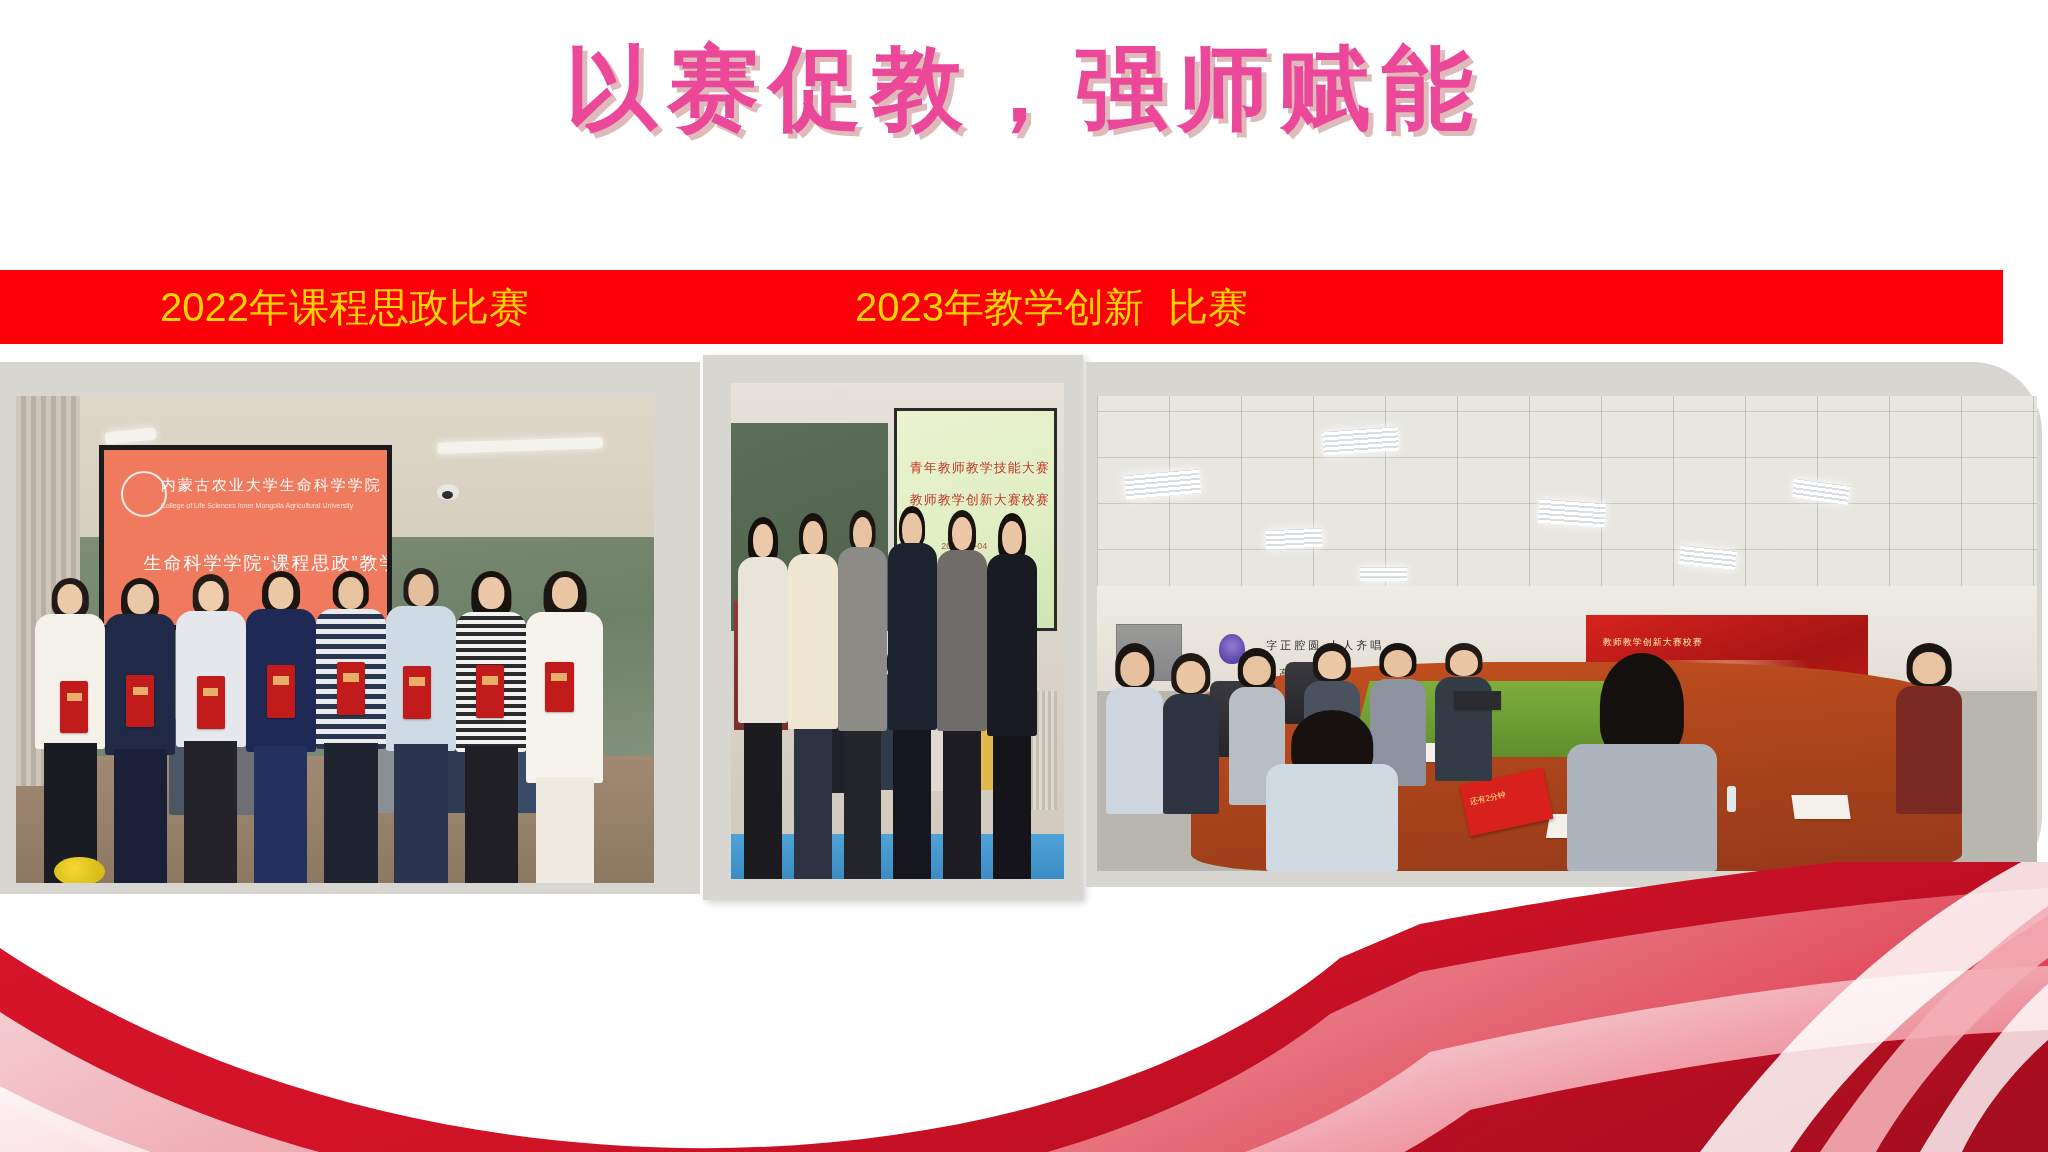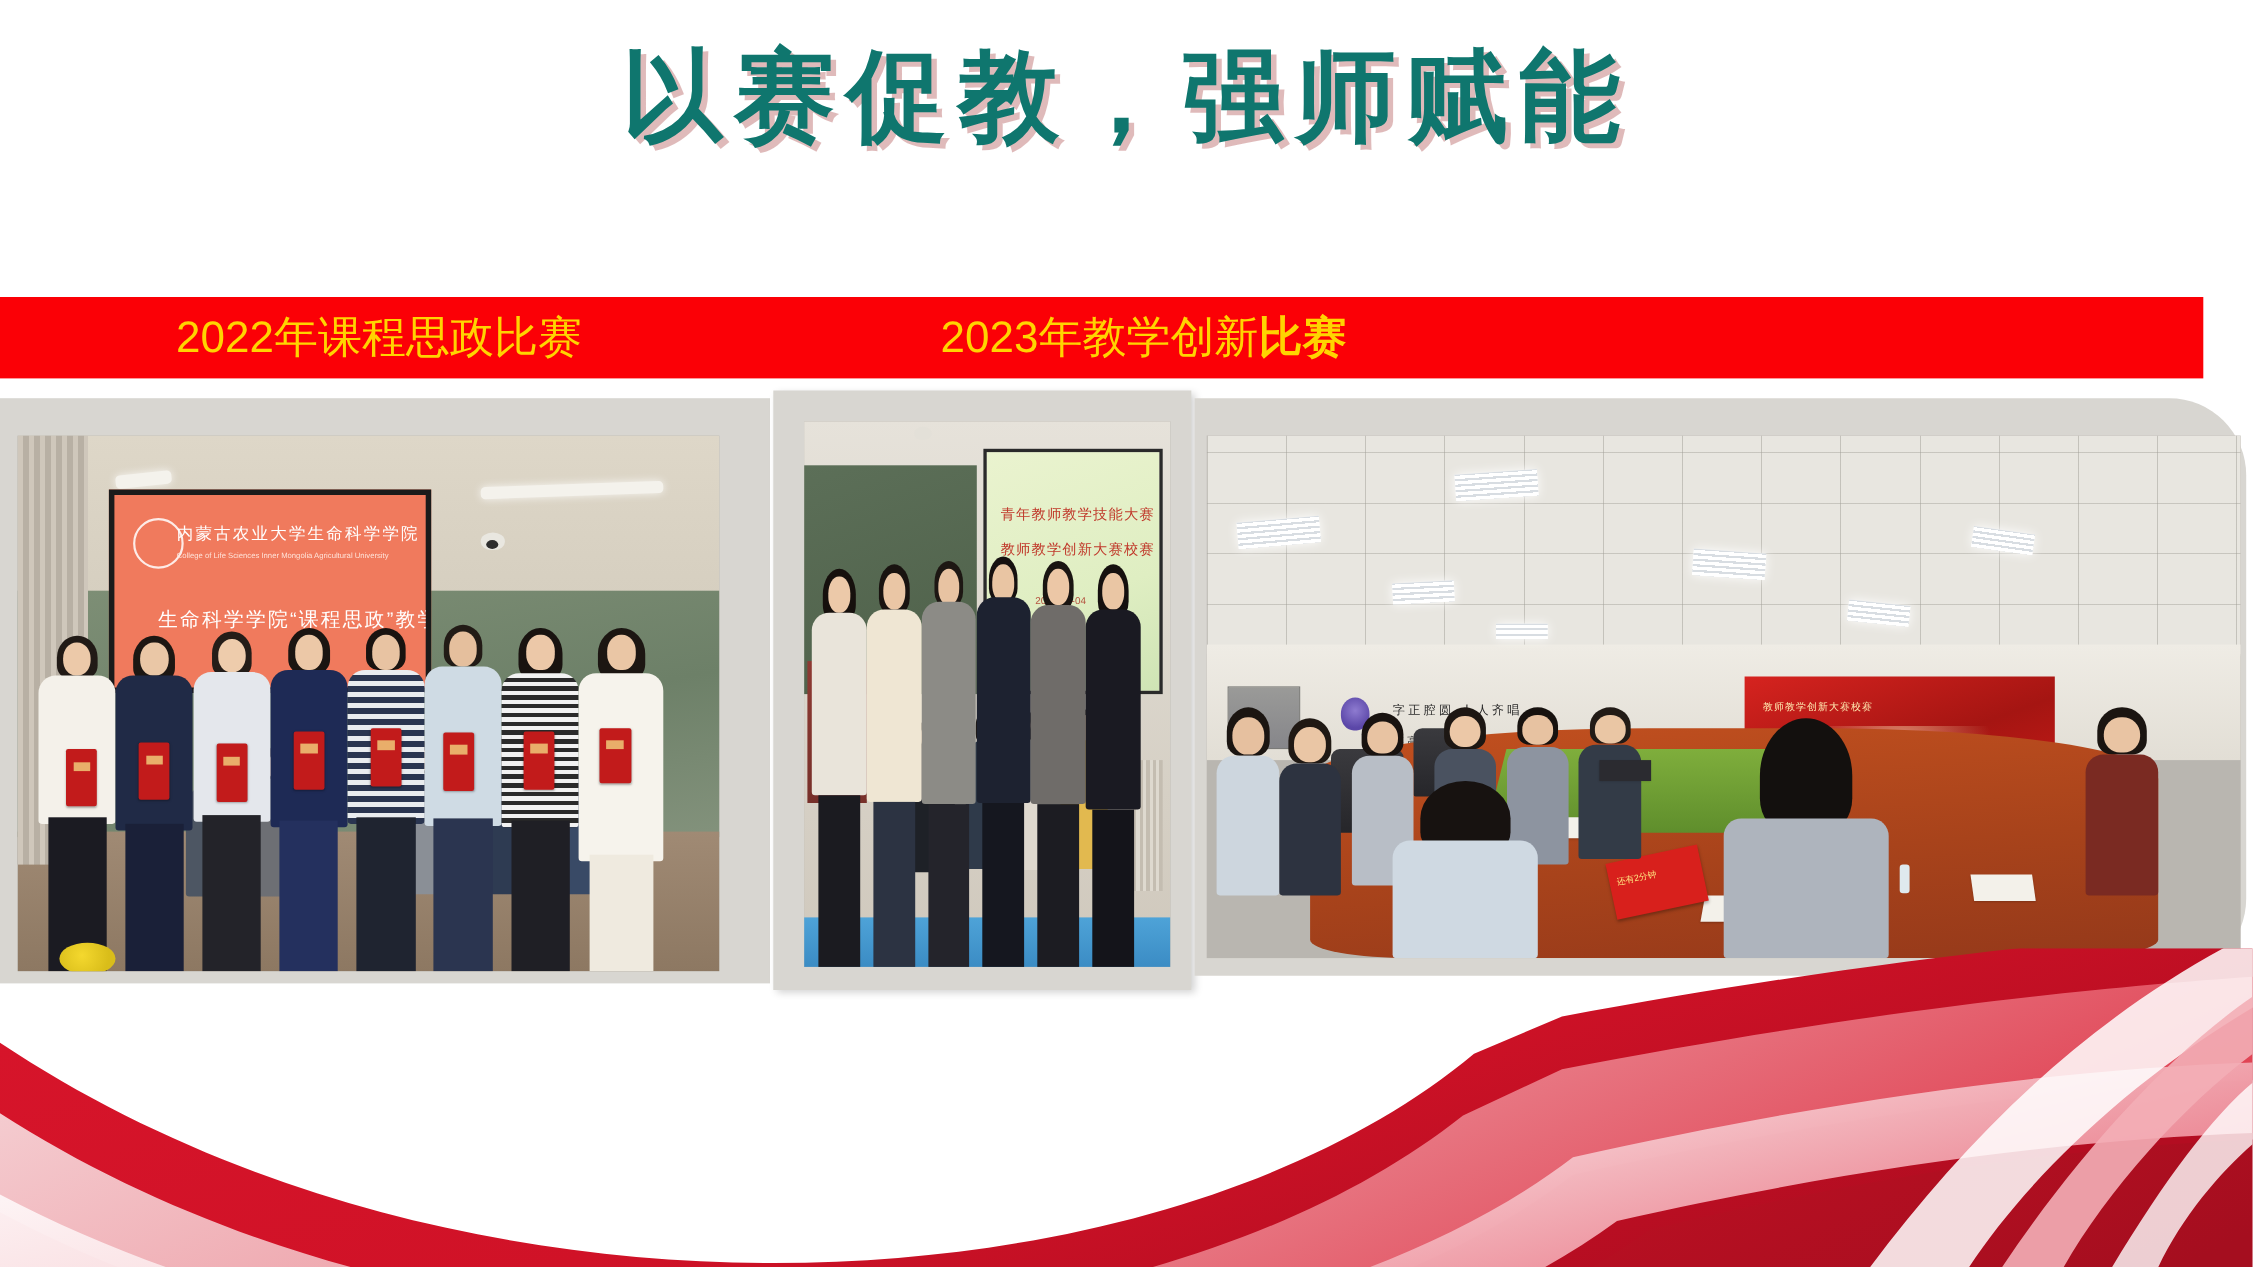--- a/index.html
+++ b/index.html
@@ -48,21 +48,21 @@
     top: 50%;
     transform: translateY(-50%);
     color: #FFD400;
     font-size: 40px;
     line-height: 1;
     white-space: nowrap;
   }
   .lbl-1 { left: 160px; }
   .lbl-2 { left: 855px; }
   .lbl-3 { left: 1460px; }
-  .lbl .heavy { font-weight: bold; }
+  .lbl .heavy { font-weight: normal; margin-left: 24px; }
 
   
   .panel {
     position: absolute;
     background: #D8D6D1;
   }
   .panel-1 {
     left: 0;
     top: 362px;
     width: 700px;
@@ -296,21 +296,21 @@
   .wave-wrap svg { display:block; }
 
   
   .nosel { user-select:none; }
 </style>
 </head>
 <body>
 
 <div id="slide" style="background: rgb(255, 255, 255);">
 
-  <div class="slide-title nosel" style="color: #0f766e;">以赛促教，强师赋能</div>
+  <div class="slide-title nosel" style="color: #ec4899;">以赛促教，强师赋能</div>
 
   <div class="label-banner" style="background: rgb(251, 0, 6);">
     <div class="lbl lbl-1 nosel" style="color: rgb(255, 212, 0);">2022年课程思政比赛</div>
 
     <div class="lbl lbl-2 nosel" style="color: rgb(255, 212, 0);">
       <span>2023年教学创新</span><span class="heavy">比赛</span>
     </div>
 
   </div>
 

